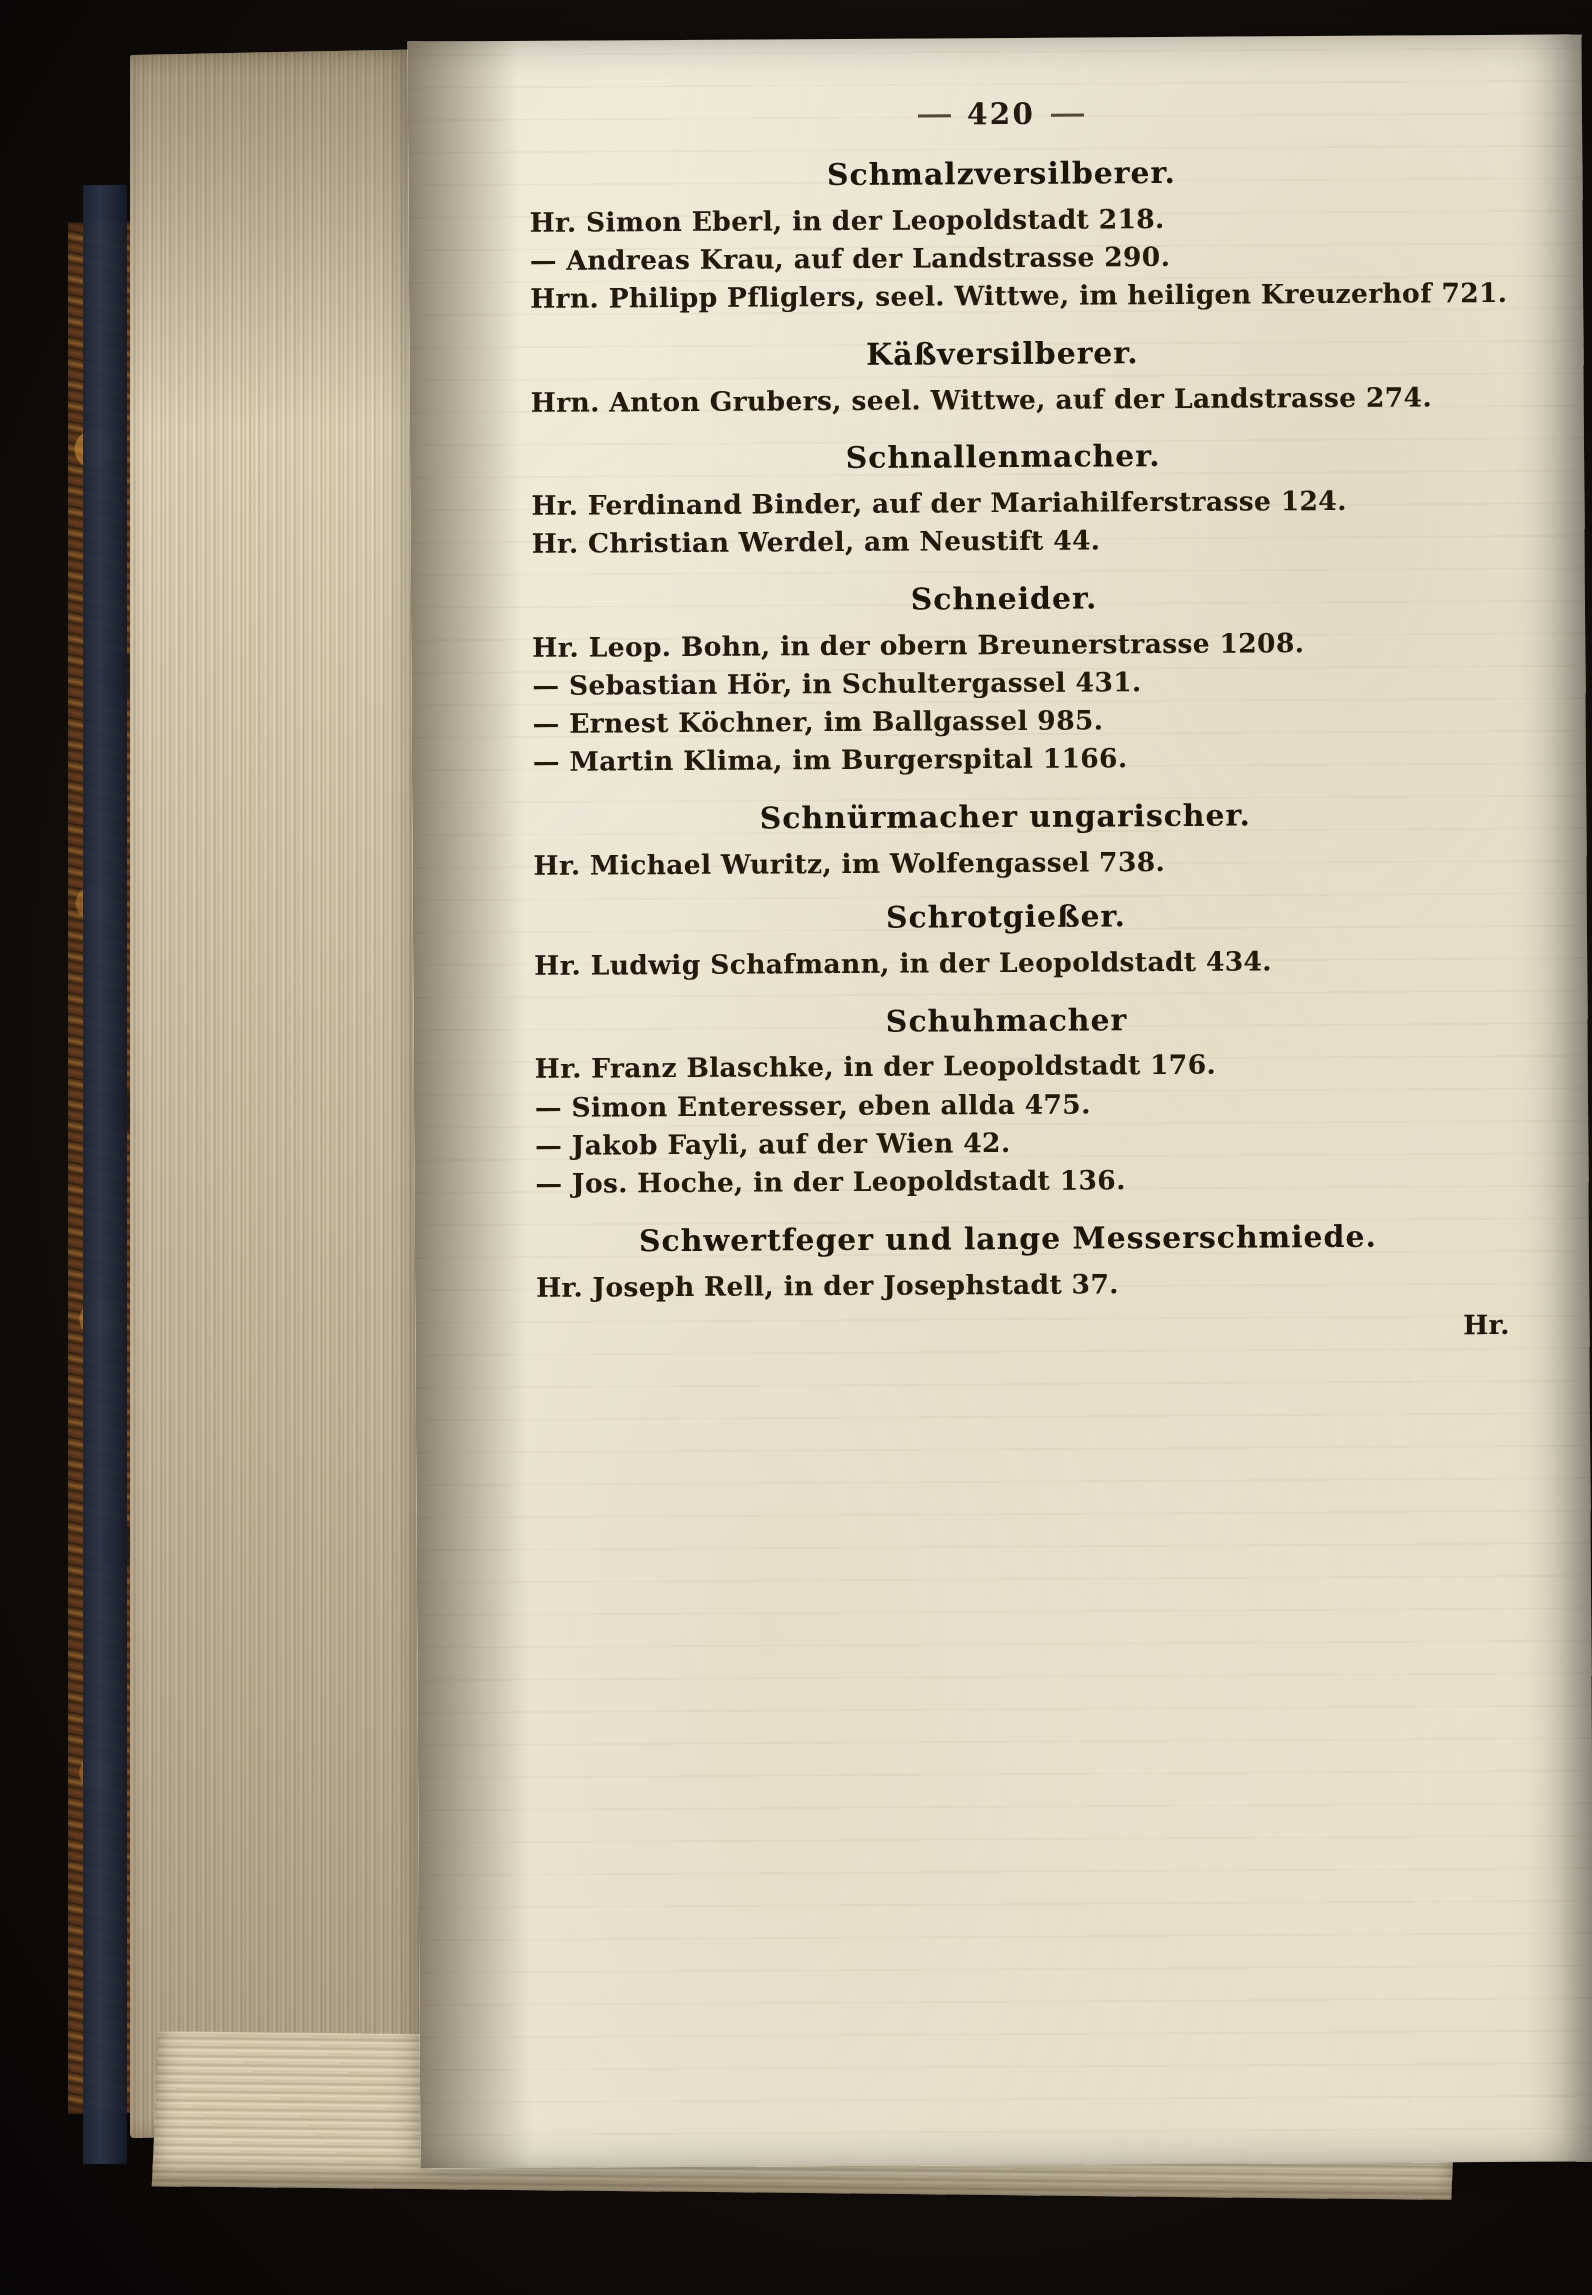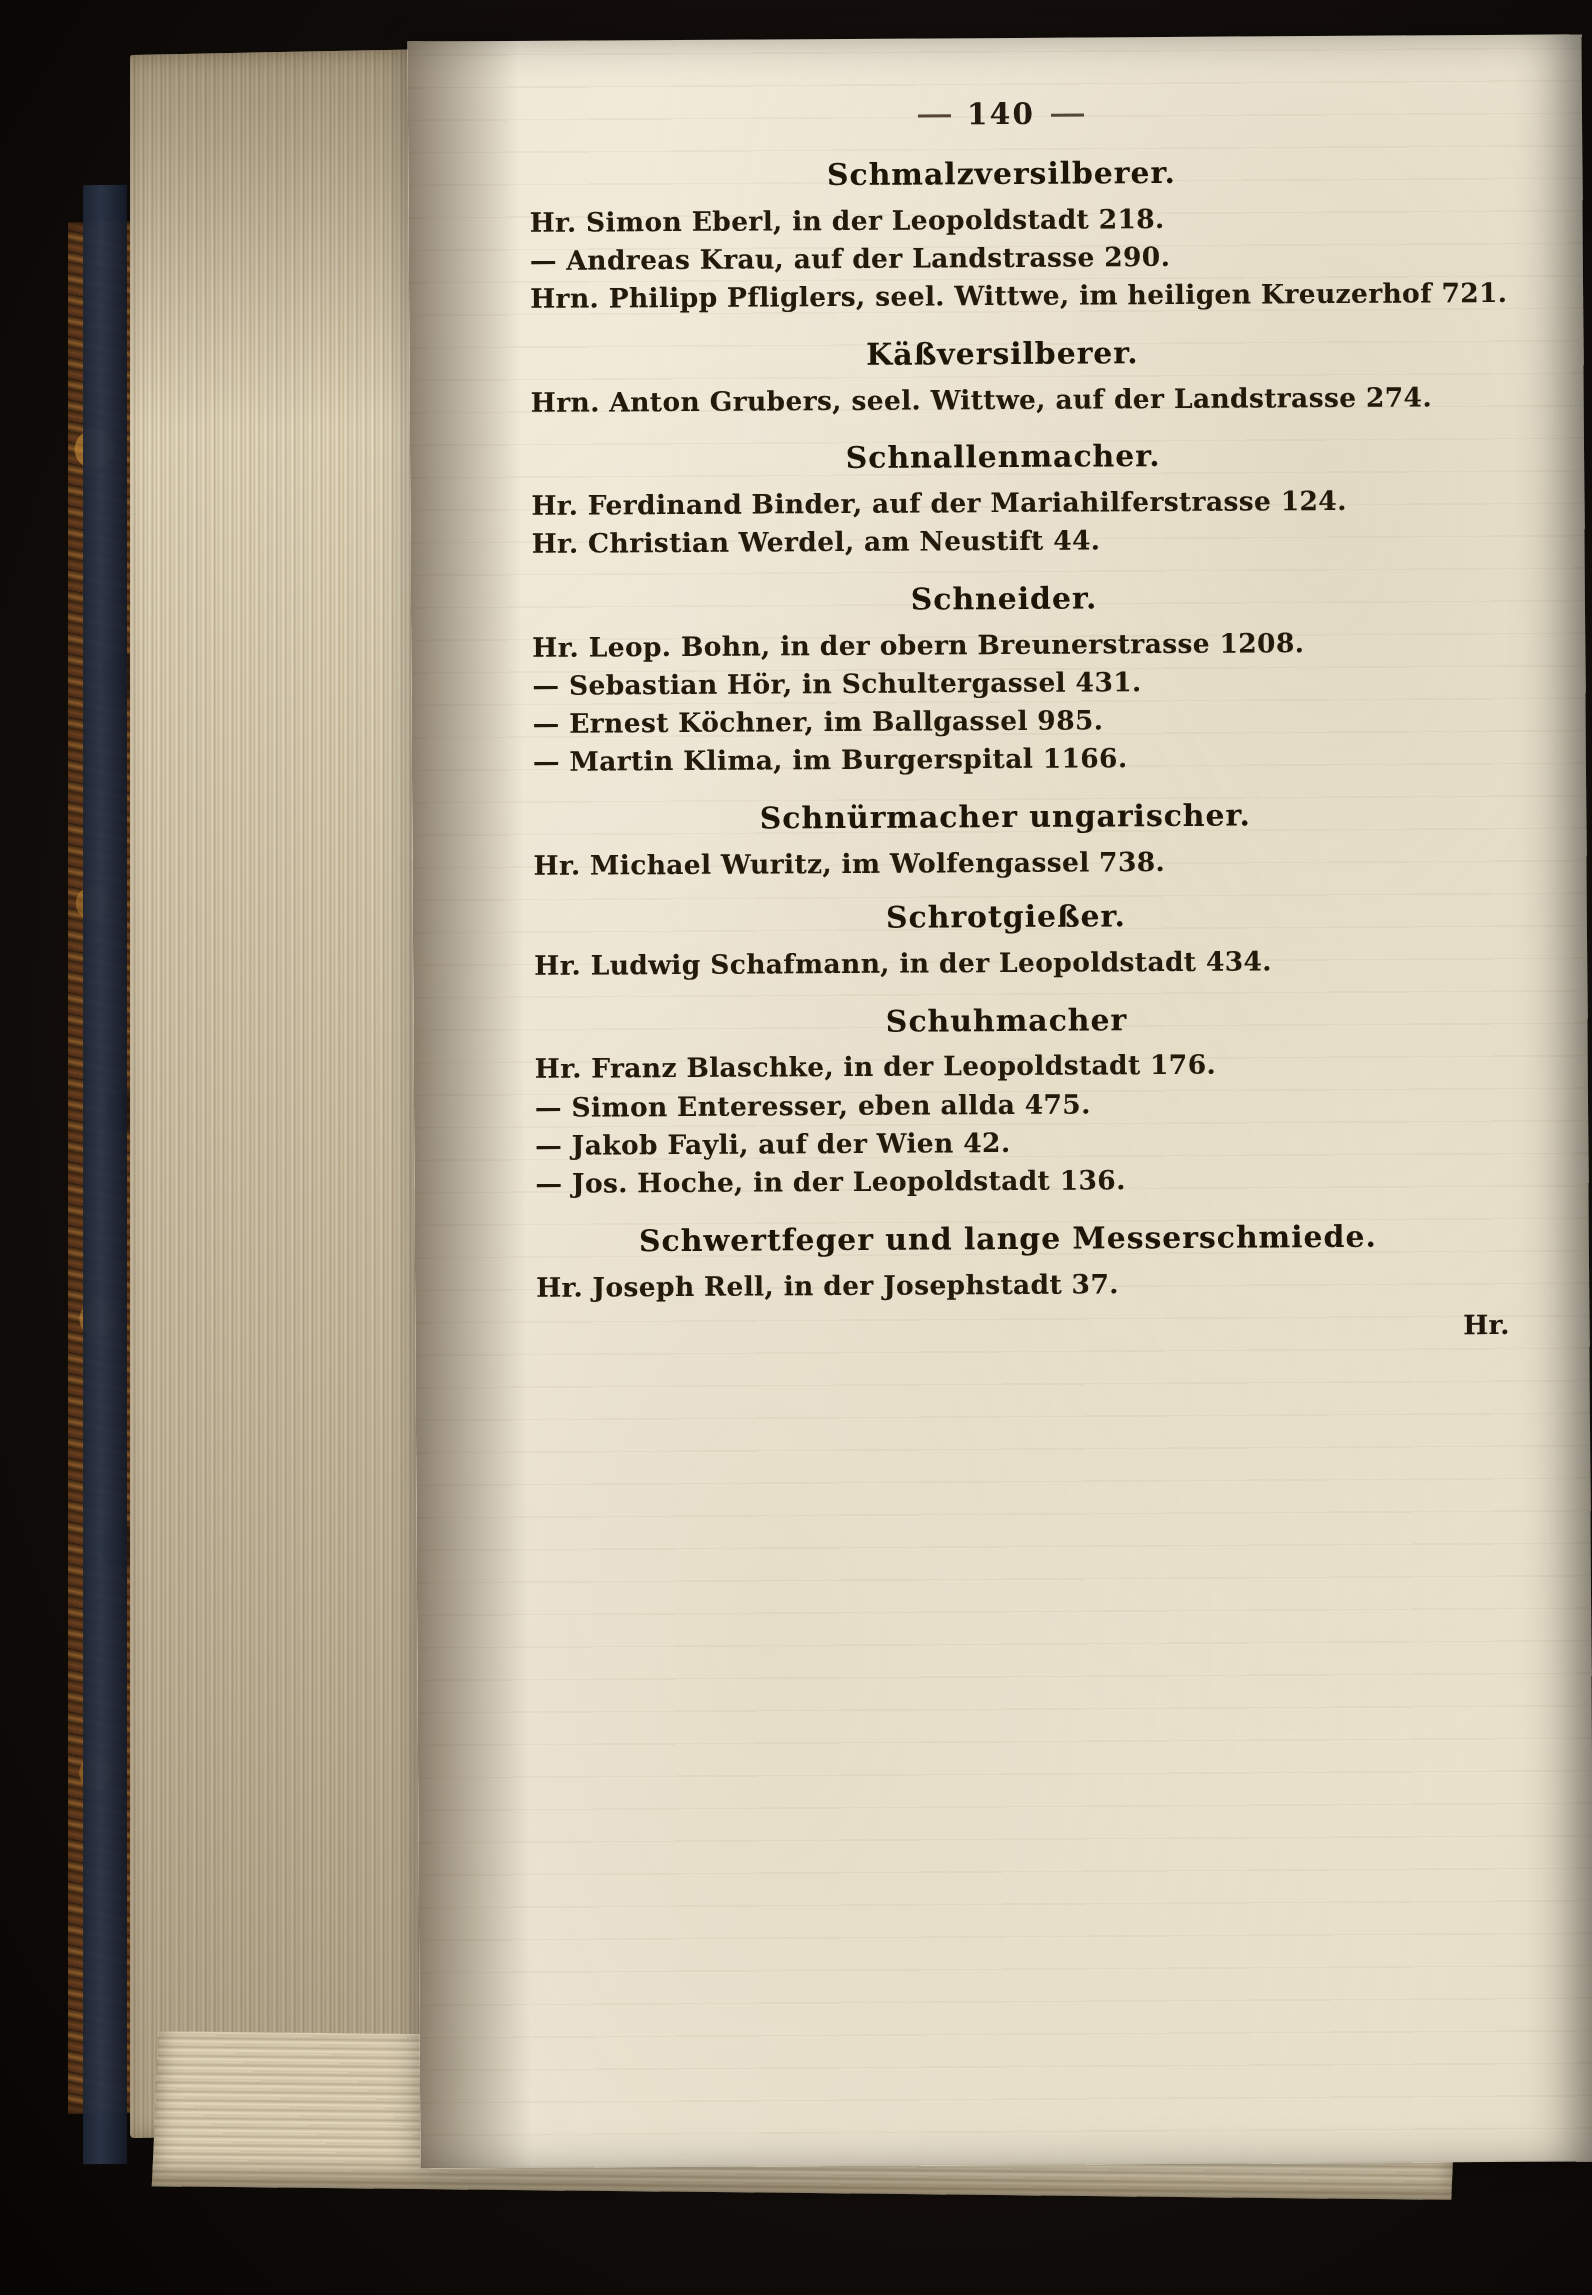--- a/index.html
+++ b/index.html
@@ -197,21 +197,21 @@
 
   <div class="board-left"></div>
   <div class="spine-edge"></div>
   <div class="textblock"></div>
   <div class="textblock-bottom"></div>
 
   <div class="page">
     <div class="content">
 
       <div class="folio fraktur">
-        <span class="rule"></span><span>140</span><span class="rule"></span>
+        <span class="rule"></span><span>420</span><span class="rule"></span>
       </div>
 
       <h2 class="trade fraktur">Schmalzversilberer.</h2>
       <p class="entry fraktur">Hr. Simon Eberl, in der Leopoldstadt 218.</p>
       <p class="entry fraktur">— Andreas Krau, auf der Landstrasse 290.</p>
       <p class="entry fraktur">Hrn. Philipp Pfliglers, seel. Wittwe, im heiligen Kreuzerhof 721.</p>
 
       <h2 class="trade fraktur">Käßversilberer.</h2>
       <p class="entry fraktur">Hrn. Anton Grubers, seel. Wittwe, auf der Landstrasse 274.</p>
 

